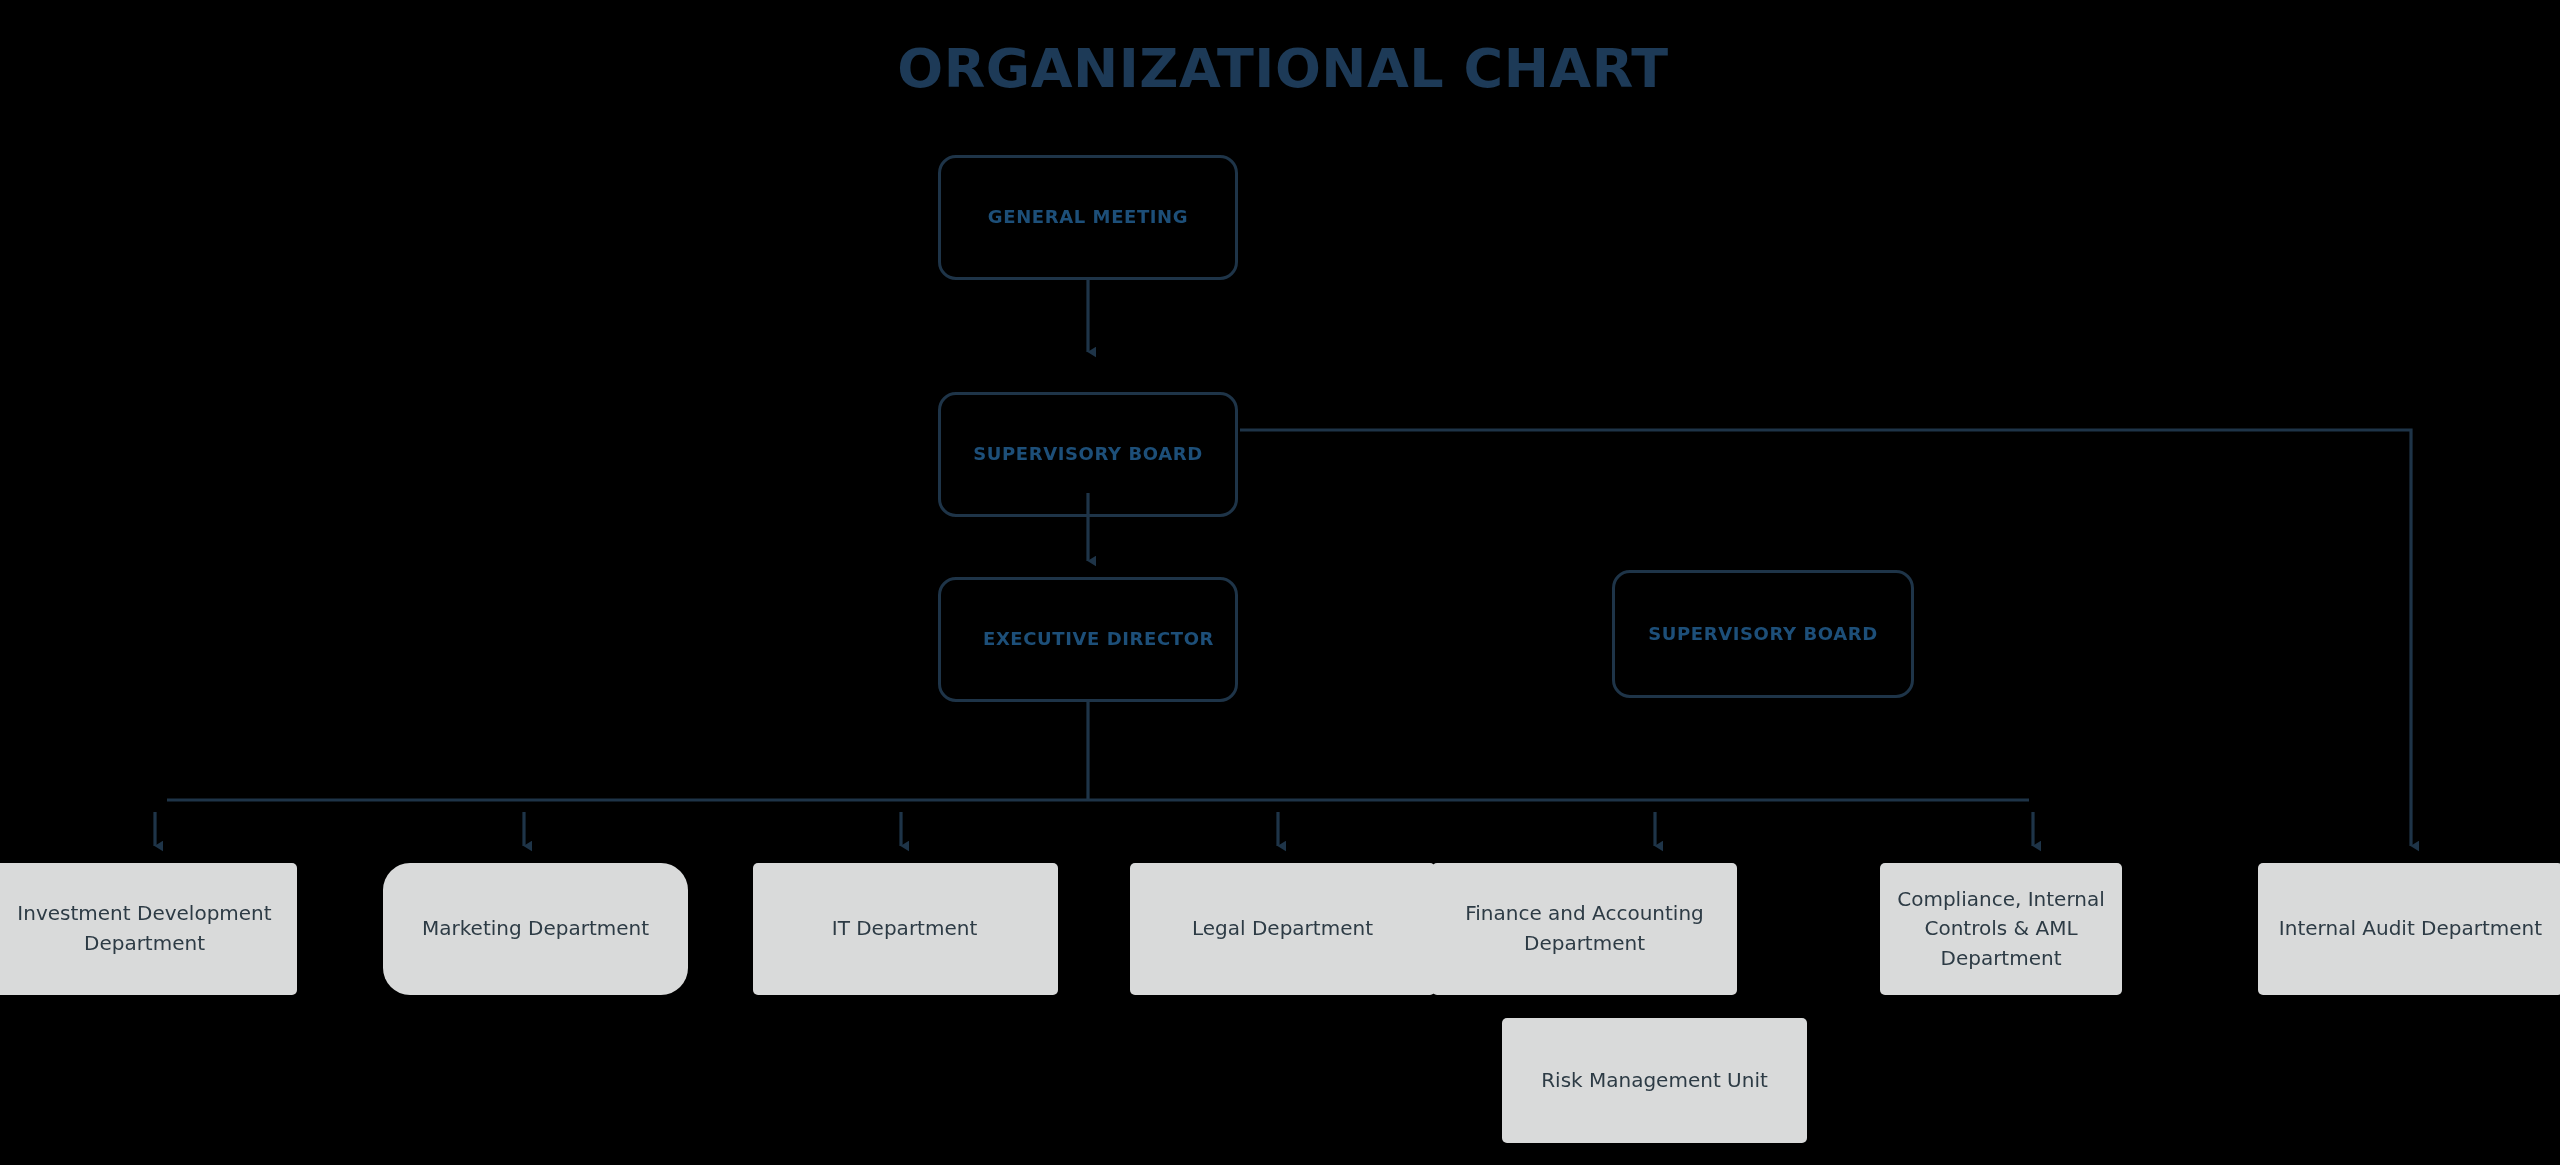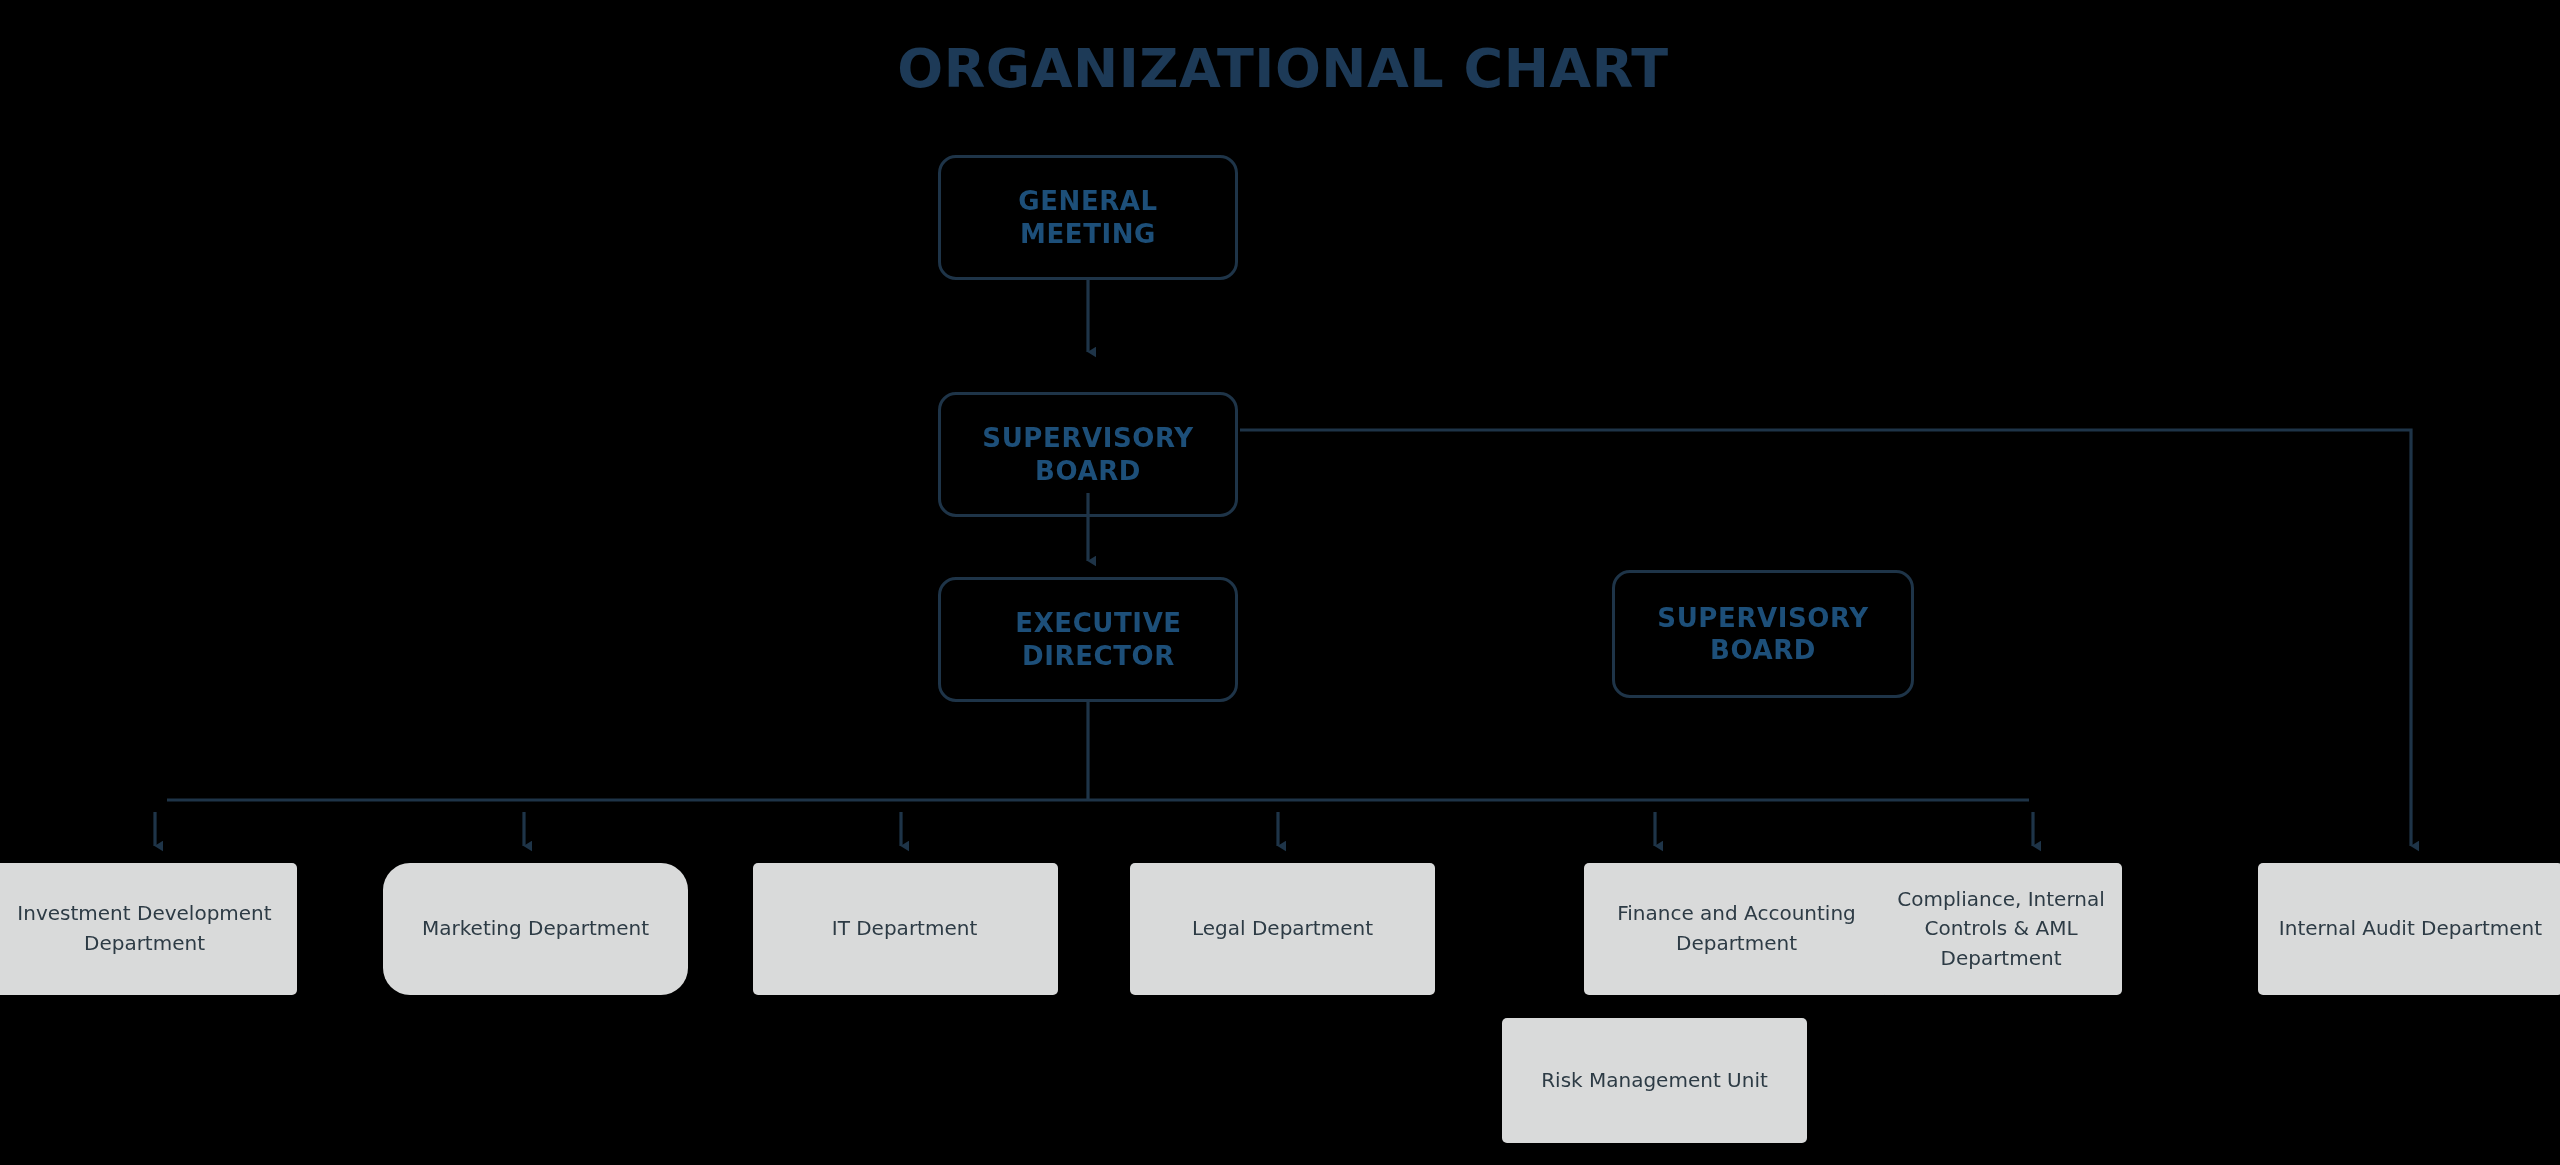--- a/index.html
+++ b/index.html
@@ -53,21 +53,21 @@
     border-radius: 18px;
     background: transparent;
     display: flex;
     align-items: center;
     justify-content: center;
     text-align: center;
   }
   .node-outline .node-label {
     font-family: "DejaVu Sans", sans-serif;
     font-weight: 700;
-    font-size: 26px;
+    font-size: 18px;
     letter-spacing: 0.6px;
     color: #1d4f79;
     line-height: 1.25;
     padding: 0 10px;
   }
 
   #node-general-meeting   { left: 938px;  top: 155px; width: 300px; height: 125px; }
   #node-supervisory-board { left: 938px;  top: 368px; width: 300px; height: 125px; margin-top: 24px; }
   #node-executive-director{ left: 938px;  top: 577px; width: 300px; height: 125px; padding-left: 21px; }
   #node-investment-board  { left: 1612px; top: 570px; width: 302px; height: 128px; }
@@ -89,21 +89,21 @@
     font-size: 20px;
     font-weight: 400;
     color: #2d3b45;
     line-height: 1.48;
   }
 
   #dept-investment-development { left: -8px;   top: 863px;  width: 305px; height: 132px; }
   #dept-marketing              { left: 383px;  top: 863px;  width: 305px; height: 132px; border-radius: 27px; }
   #dept-it                     { left: 753px;  top: 863px;  width: 305px; height: 132px; padding-left: 12px; }
   #dept-legal                  { left: 1130px; top: 863px;  width: 305px; height: 132px; }
-  #dept-finance-accounting     { left: 1584px; top: 863px;  width: 305px; height: 132px; }
+  #dept-finance-accounting     { left: 1432px; top: 863px;  width: 305px; height: 132px; }
   #dept-compliance-aml         { left: 1880px; top: 863px;  width: 242px; height: 132px; text-align: center; }
   #dept-internal-audit         { left: 2258px; top: 863px;  width: 305px; height: 132px; }
   #dept-risk-management        { left: 1502px; top: 1018px; width: 305px; height: 125px; }
 </style>
 </head>
 <body>
 
 <div id="chart-root">
 
   <div class="chart-title">ORGANIZATIONAL CHART</div>

